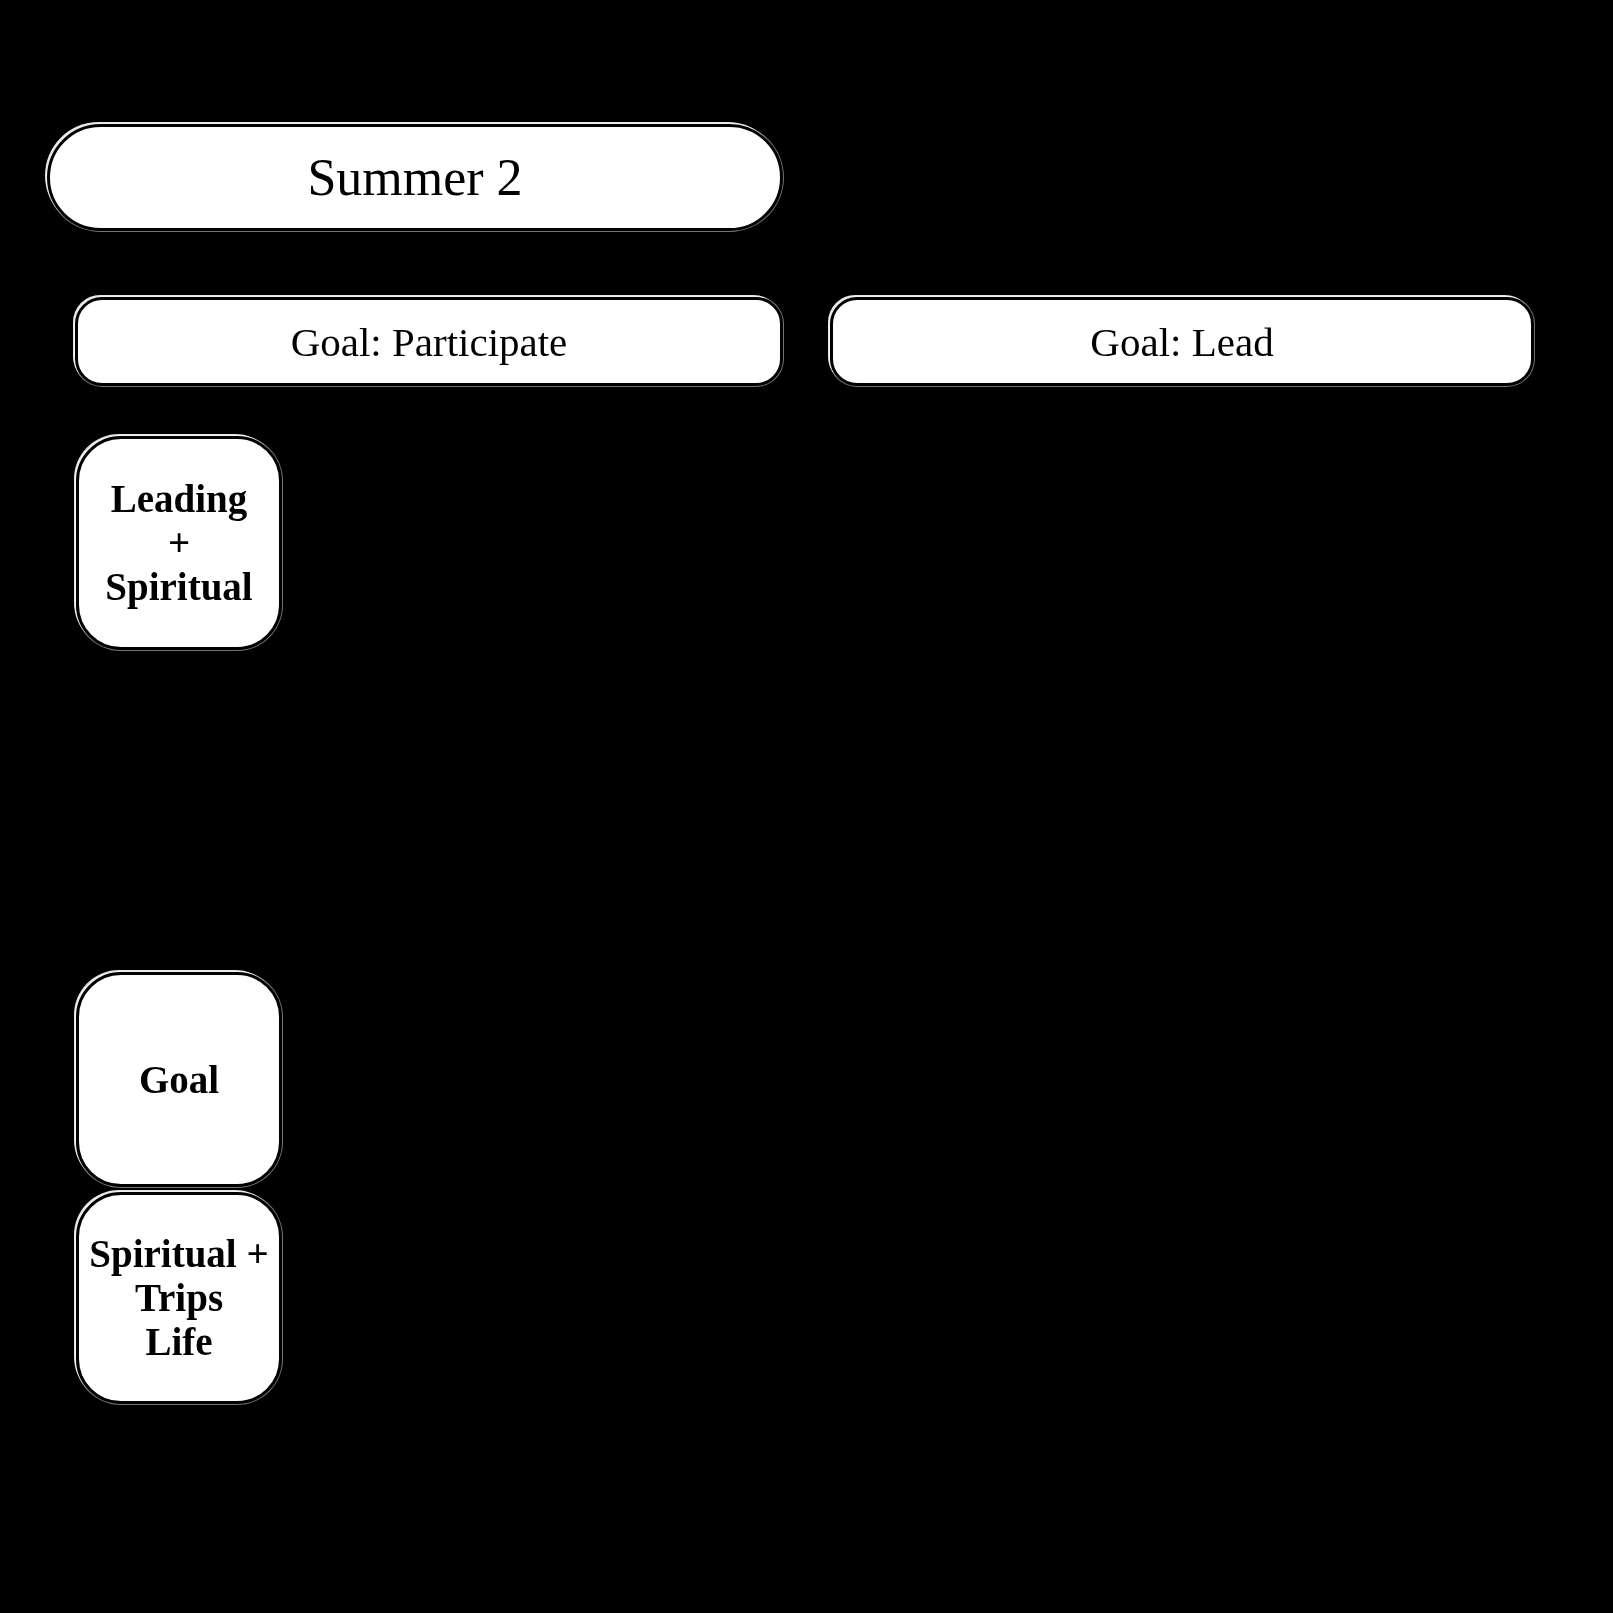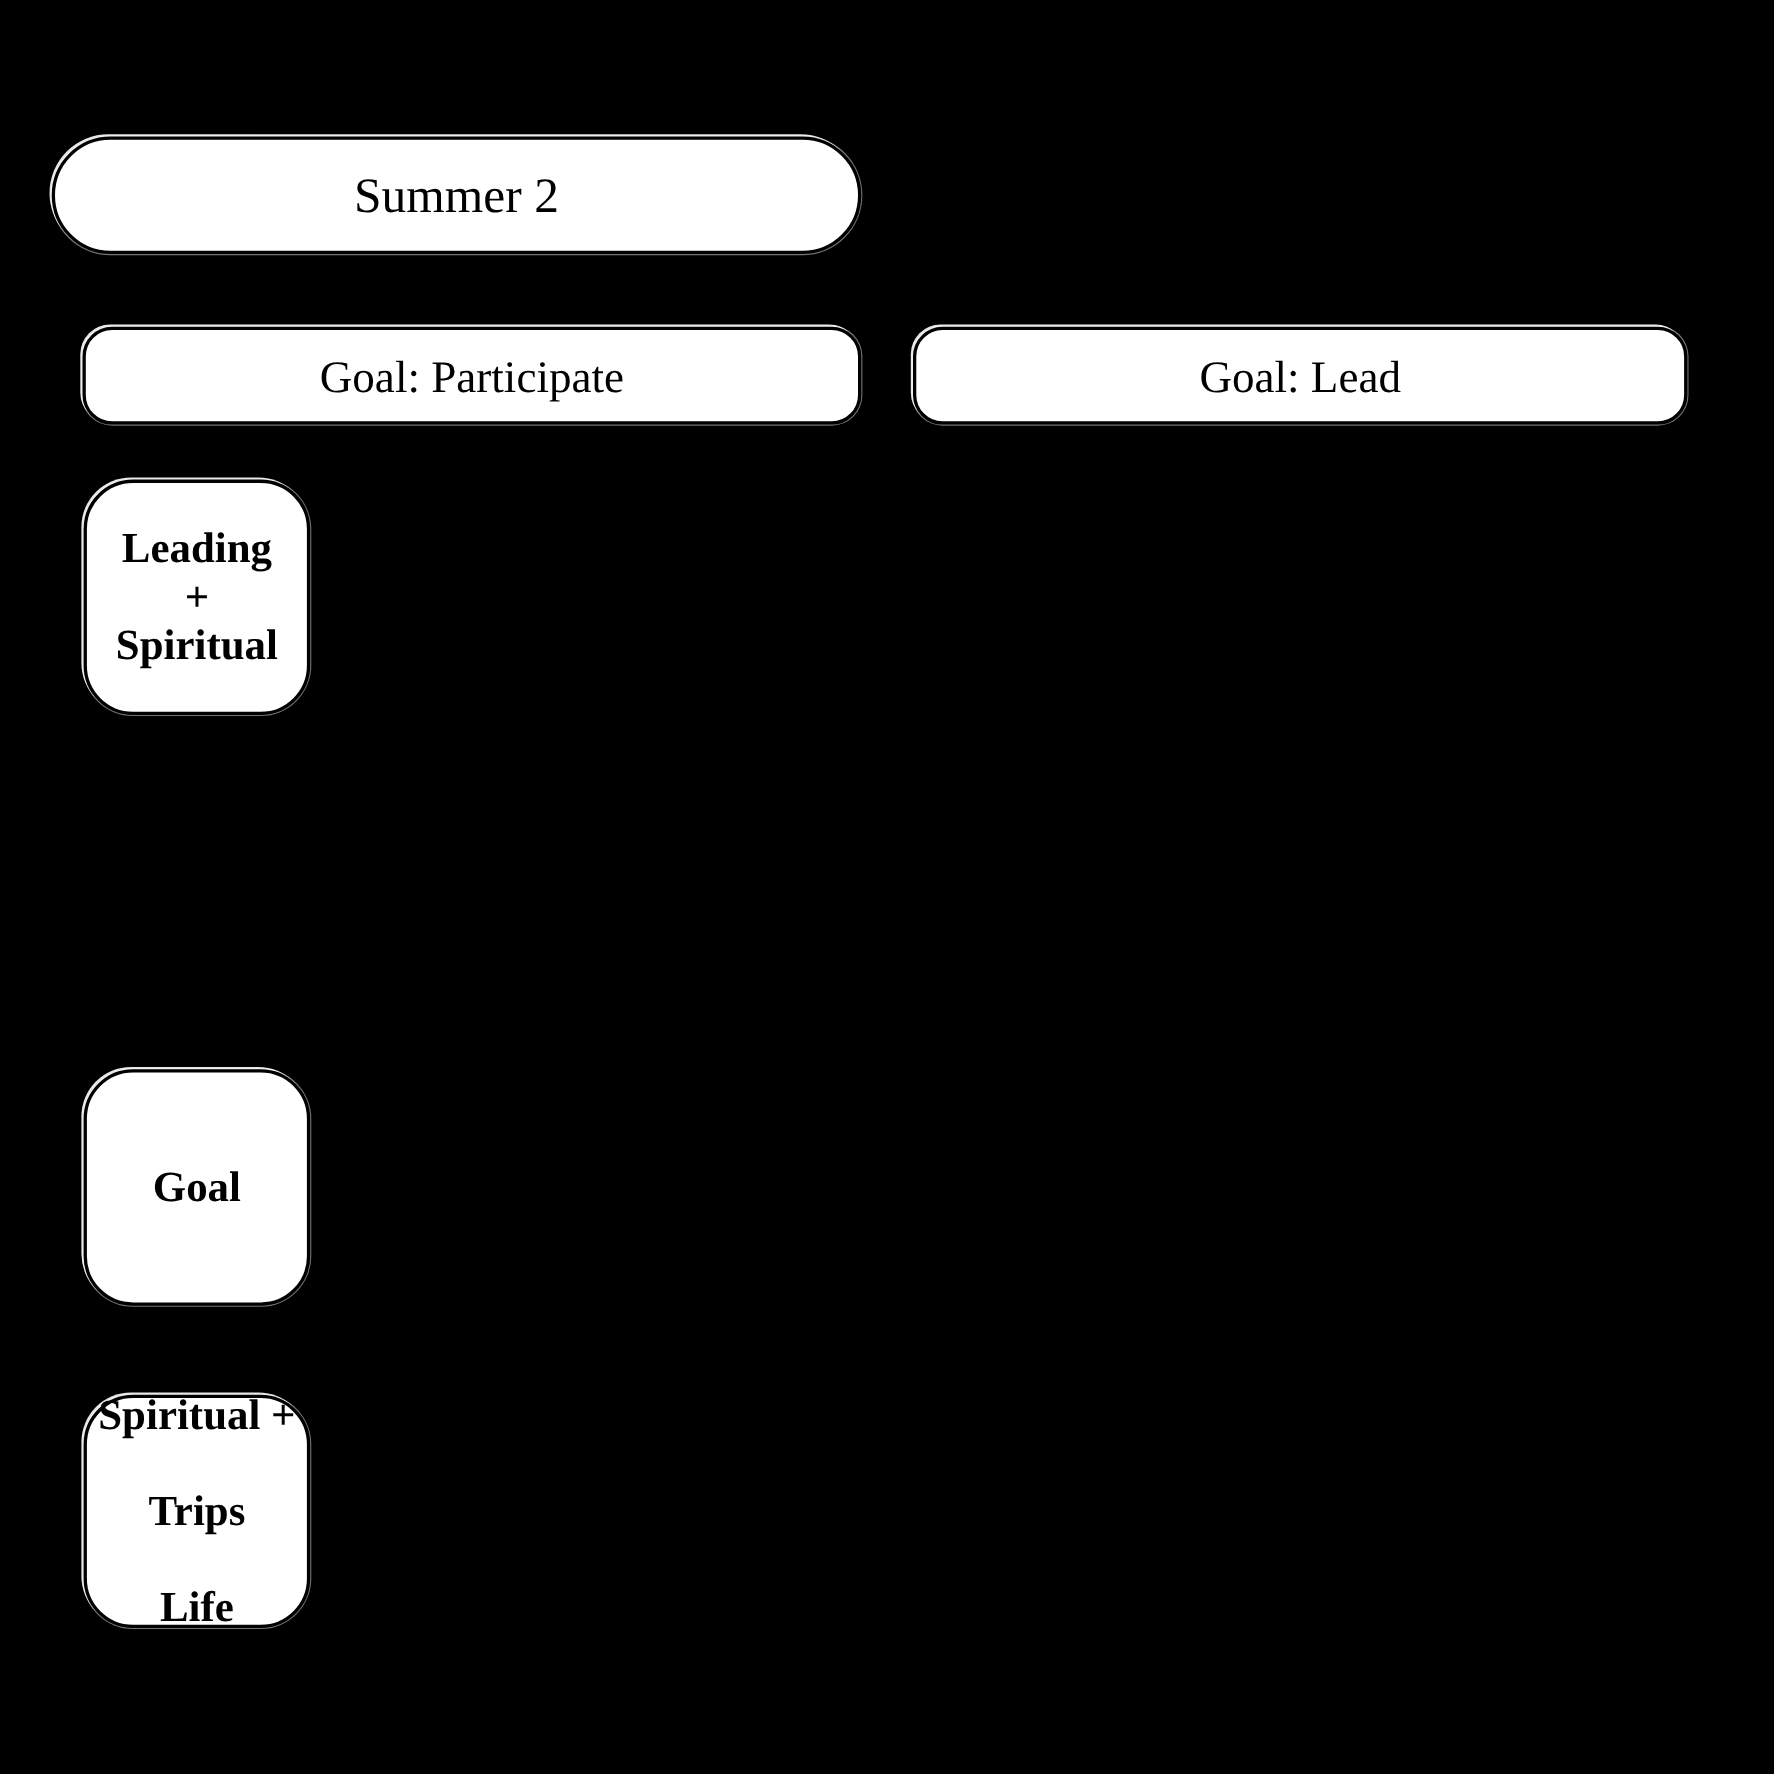--- a/index.html
+++ b/index.html
@@ -25,21 +25,21 @@
     display:flex;
     align-items:center;
     justify-content:center;
     text-align:center;
     
     box-shadow:0 0 0 1px rgba(255,255,255,.45), -2px -2px 0 0 rgba(255,255,255,.9);
   }
   .header-pill{
     top:124px;height:107px;
     border-radius:54px;
-    font-size:45px;
+    font-size:52px;
   }
   .header-pill.col-0{left:47px;width:736px;}
   .header-pill.col-1{left:823px;width:737px;}
   .goal-bar{
     top:297px;height:89px;
     border-radius:27px;
     font-size:41px;
   }
   .goal-bar.col-0{left:75px;width:708px;}
   .goal-bar.col-1{left:830px;width:704px;}
@@ -47,21 +47,21 @@
     left:76px;width:206px;
     border-radius:45px;
     font-size:39px;
     line-height:1.12;
     flex-direction:column;
     font-weight:bold;
   }
   .category-box.row-0{top:436px;height:214px;}
   .category-box.row-1{top:708px;height:209px;}
   .category-box.row-2{top:972px;height:215px;}
-  .category-box.row-3{top:1268px;height:212px;gap:44px;}
+  .category-box.row-3{top:1192px;height:212px;}
   .line{display:block;}
 </style>
 </head>
 <body>
 
 <div class="canvas">
 
   <div class="shape header-pill col-0">
     <span class="line">Summer 2</span>
   </div>

